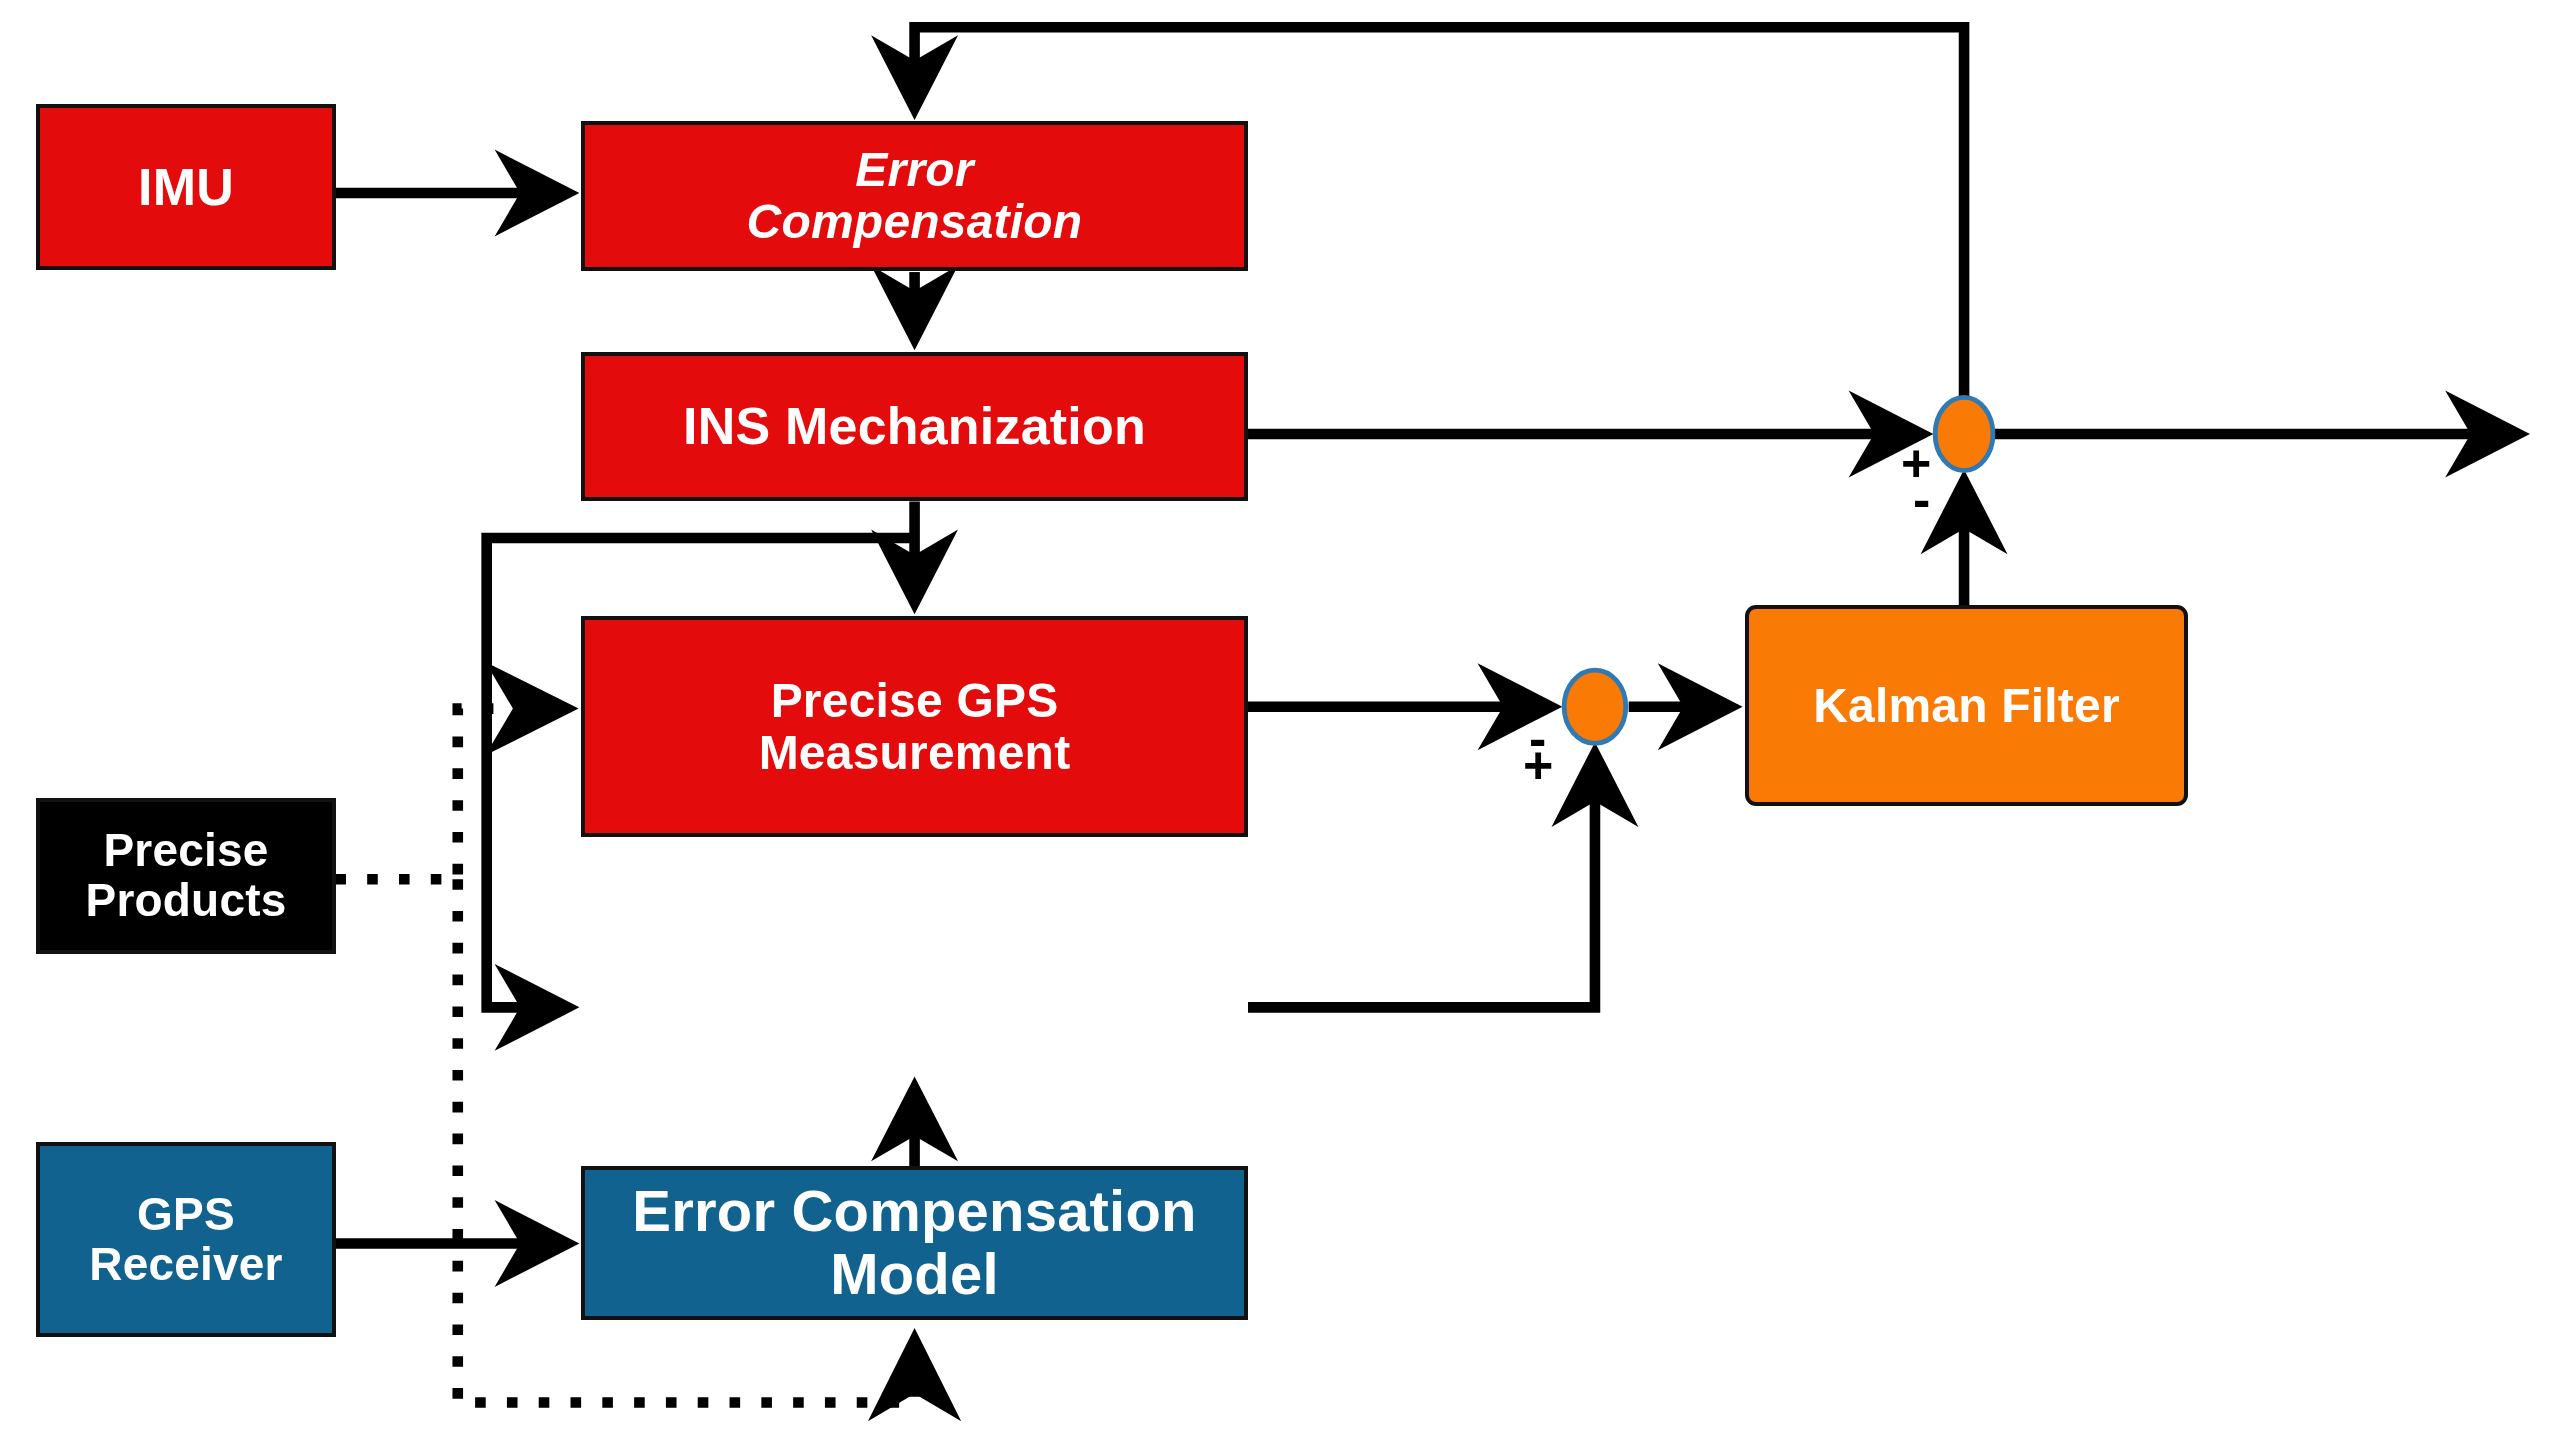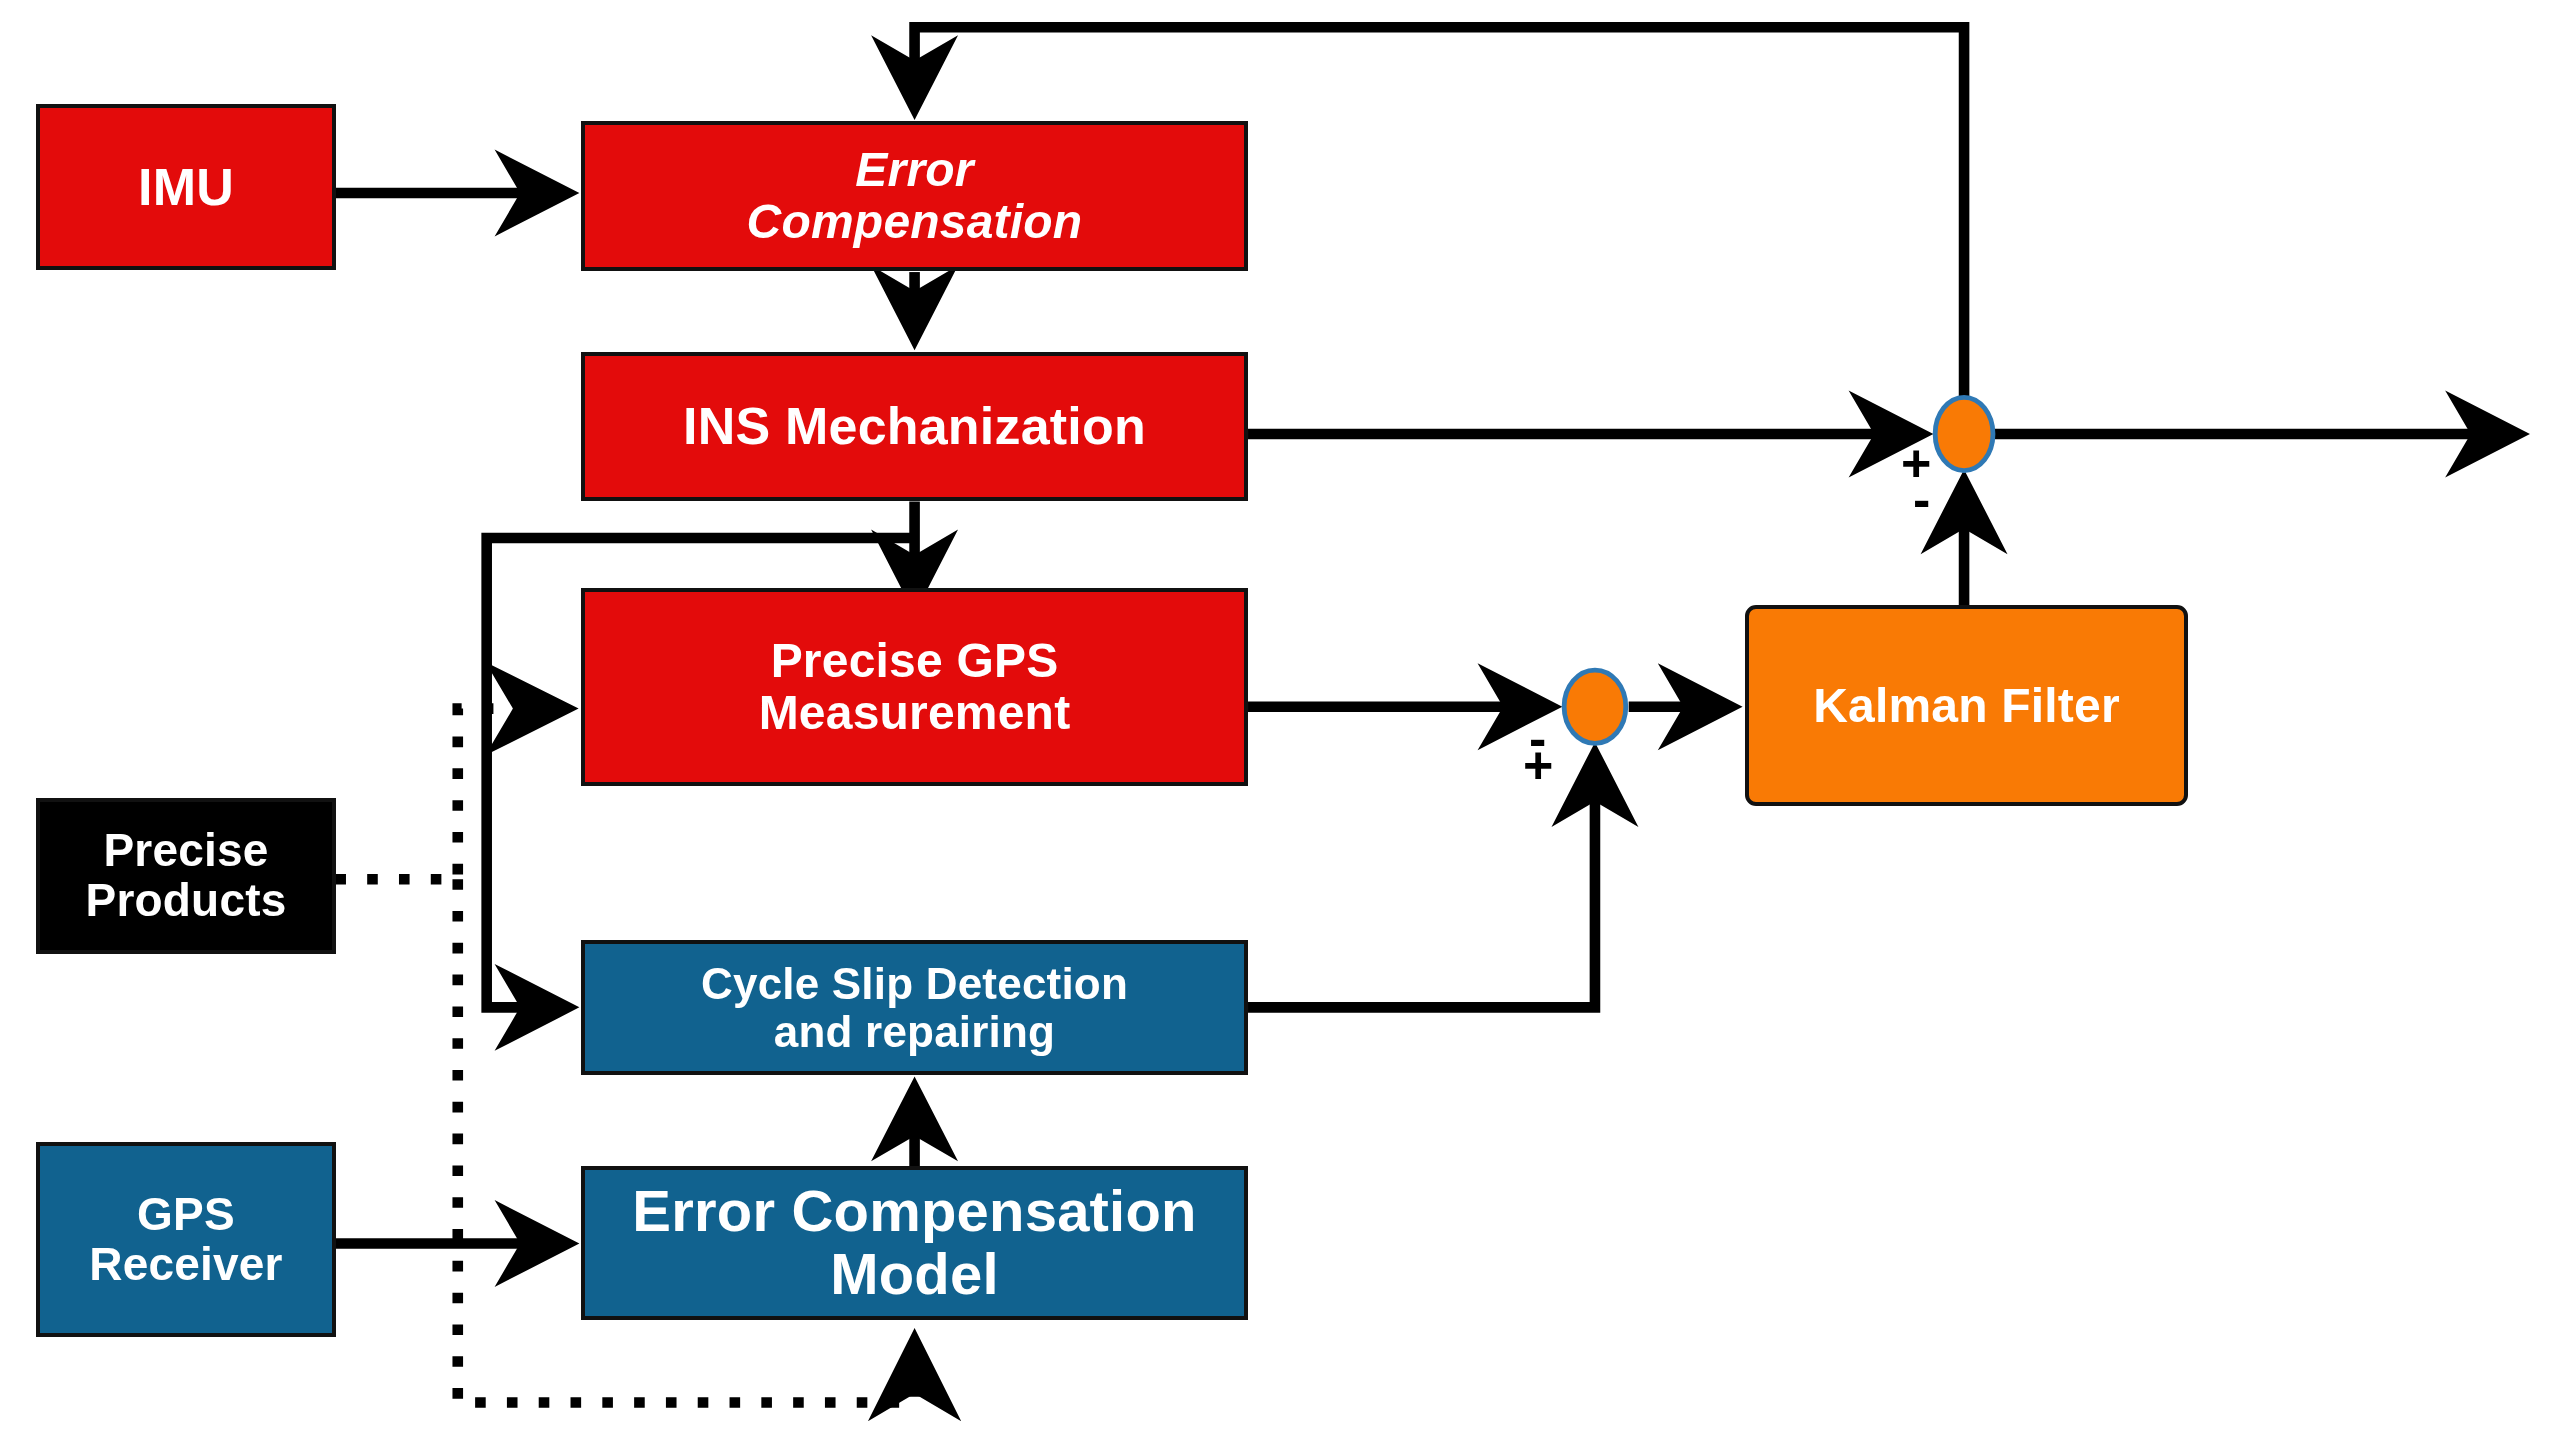--- a/index.html
+++ b/index.html
@@ -77,33 +77,27 @@
     <span>
       <span>Error</span>
       <span>Compensation</span>
     </span>
   </div>
 
   <div class="node" style="left:581px;top:352px;width:667px;height:149px;background:#e30b0b;font-size:52px;">
     <span>INS Mechanization</span>
   </div>
 
-  <div class="node" style="left:581px;top:588px;width:667px;height:198px;background:#e30b0b;font-size:48px;">
+  <div class="node" style="left:581px;top:616px;width:667px;height:221px;background:#e30b0b;font-size:48px;">
     <span>
       <span>Precise GPS</span>
       <span>Measurement</span>
     </span>
   </div>
 
-  <div class="node" style="left:581px;top:940px;width:667px;height:135px;background:#11628f;font-size:44px;">
-    <span>
-      <span>Cycle Slip Detection</span>
-      <span>and repairing</span>
-    </span>
-  </div>
 
   <div class="node" style="left:581px;top:1166px;width:667px;height:154px;background:#11628f;font-size:58px;">
     <span>
       <span>Error Compensation</span>
       <span>Model</span>
     </span>
   </div>
 
   <div class="node" style="left:36px;top:798px;width:300px;height:156px;background:#000000;font-size:46px;">
     <span>

